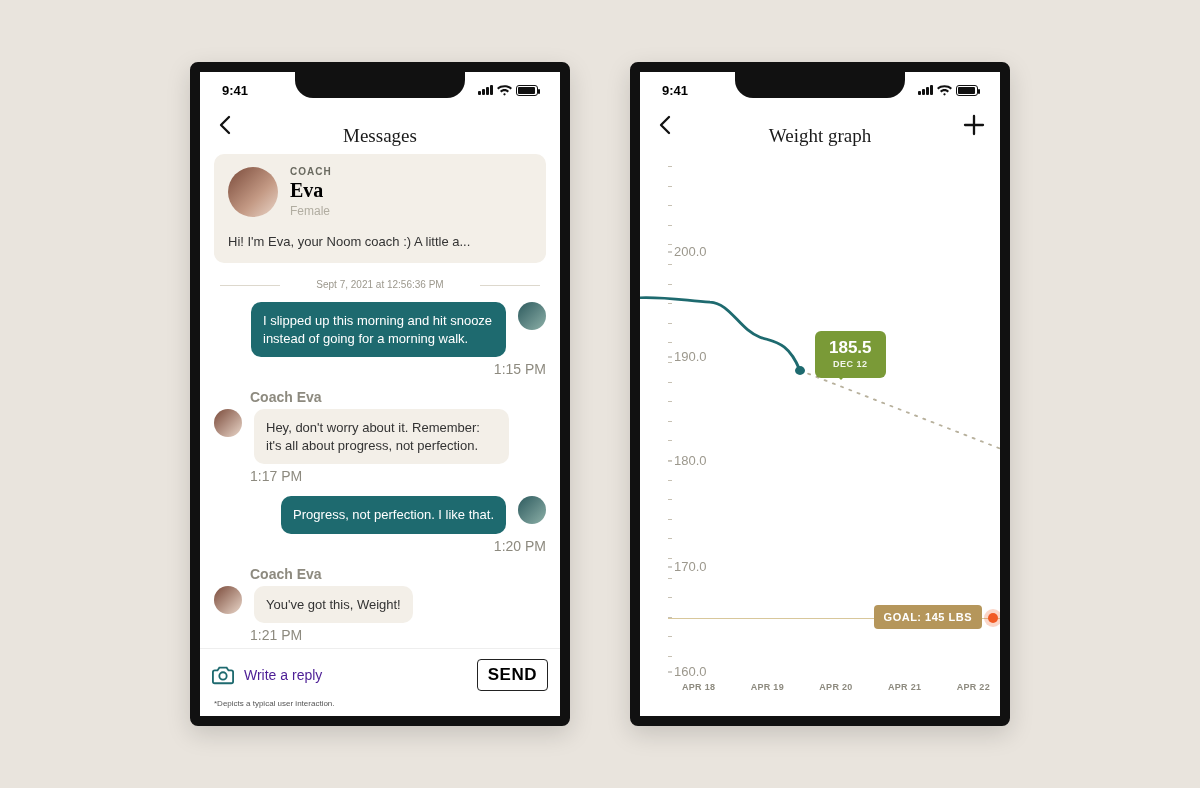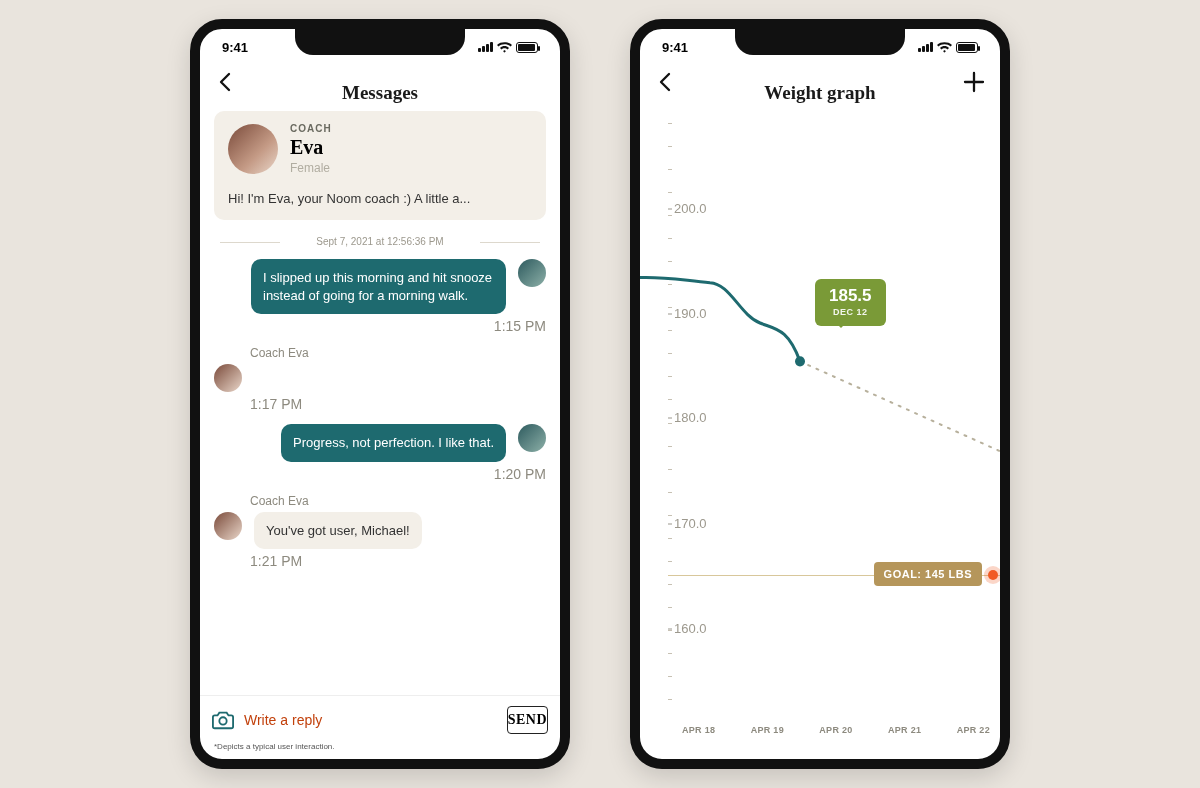--- a/index.html
+++ b/index.html
@@ -7,24 +7,24 @@
     width: 1200px;
     height: 788px;
     background: #e9e4dd;
     display: flex;
     justify-content: center;
     align-items: center;
     gap: 60px;
   }
   .phone {
     width: 380px;
-    height: 750px;
+    height: 664px;
     background: #fff;
     border: 10px solid #111;
-    border-radius: 32px;
+    border-radius: 8px;
     position: relative;
     overflow: hidden;
     box-shadow: 0 8px 24px rgba(0,0,0,.15);
   }
   .notch {
     position: absolute;
     top: 0; left: 50%;
     transform: translateX(-50%);
     width: 170px; height: 26px;
     background: #111;
@@ -55,21 +55,21 @@
   .battery-fill { position:absolute; left:1px; top:1px; bottom:1px; width:17px; background:#111; border-radius:1px;}
 
   .screen {
     position:absolute; top:34px; left:0; right:0; bottom:0;
     display:flex; flex-direction:column;
   }
   .header {
     display:flex; align-items:center; justify-content:center;
     position:relative; height:40px;
   }
-  .header-title { font-family: Georgia, 'Times New Roman', serif; font-weight:700; font-size:19px; color:#1a1a1a;margin-top:19px; }
+  .header-title { font-family: Georgia, 'Times New Roman', serif; font-weight:400; font-size:19px; color:#1a1a1a;margin-top:19px; }
   .back-btn { position:absolute; left:14px; top:7px; width:24px; height:24px; cursor:pointer; }
   .add-btn { position:absolute; right:14px; top:7px; width:24px; height:24px; cursor:pointer; }
 
   
   .msgs-body { flex:1; padding:8px 14px 0 14px; overflow:hidden; }
   .coach-card {
     background:#f3efe8; border-radius:10px; padding:12px 14px 14px 14px;
   }
   .coach-top { display:flex; gap:12px; align-items:center; }
   .avatar-lg {
@@ -94,34 +94,34 @@
     background: linear-gradient(135deg,#7a4a3a, #ead7ca);
     flex-shrink:0;
   }
   .avatar-user { background: linear-gradient(135deg,#2d5a5e, #8db0a8); }
   .bubble {
     max-width:255px; padding:10px 12px; border-radius:10px;
     font-size:13px; line-height:1.35;
   }
   .bubble.sent { background:#1e6a6f; color:#fff; }
   .bubble.recv { background:#f3efe8; color:#333; }
-  .sender-label { font-size:12px; color:#8d8a7f; margin:0 0 4px 36px; }
+  .sender-label { font-size:14px; color:#8d8a7f; margin:0 0 4px 36px;font-weight:bold; }
   .time-label { font-size:14px; color:#8d8a7f; margin:4px 0 12px 0; }
   .time-right { text-align:right; }
   .time-left { margin-left:36px; }
 
   .composer {
     border-top:1px solid #eee; padding:10px 12px 4px 12px;
     display:flex; align-items:center; gap:10px;
   }
   .cam-icon { width:22px; height:20px; color:#1e6a6f; cursor:pointer; }
-  .reply-input { flex:1; font-size:14px; color:#c2410c; }
+  .reply-input { flex:1; font-size:14px; color:#4c1d95; }
   .send-btn {
-    border:1.5px solid #222; border-radius:4px; padding:5px 0;
-    font-size:14px; font-weight:700; letter-spacing:.5px; cursor:pointer;font-family:Liberation Serif, serif;
+    border:1.5px solid #222; border-radius:4px; padding:5px 10px;
+    font-size:17px; font-weight:700; letter-spacing:.5px; cursor:pointer;
   }
   .disclaimer { font-size:8px; color:#555; padding:4px 14px 8px 14px; }
 
   
   .graph-body { flex:1; position:relative; padding:10px 0 0 0; }
   .y-tick { position:absolute; left:34px; font-size:13px; color:#9c988d; transform:translateY(-50%); }
   .y-tick::before { content:""; position:absolute; left:-6px; top:50%; width:4px; height:1px; background:#9c988d; }
   .y-ruler { position:absolute; left:28px; top:20px; bottom:60px; width:1px; }
   .y-ruler span { position:absolute; left:0; width:4px; height:1px; background:#c7c1b3; }
 
@@ -204,33 +204,34 @@
 
       <div class="bubble-row sent">
         <div class="bubble sent">I slipped up this morning and hit snooze instead of going for a morning walk.</div>
         <div class="avatar-sm avatar-user"></div>
       </div>
       <div class="time-label time-right">1:15 PM</div>
 
       <div class="sender-label">Coach Eva</div>
       <div class="bubble-row">
         <div class="avatar-sm"></div>
+        <div class="bubble recv">Hey, don't worry about it. Remember: it's all about progress, not perfection.</div>
       </div>
       <div class="time-label time-left">1:17 PM</div>
 
       <div class="bubble-row sent">
         <div class="bubble sent">Progress, not perfection. I like that.</div>
         <div class="avatar-sm avatar-user"></div>
       </div>
       <div class="time-label time-right">1:20 PM</div>
 
       <div class="sender-label">Coach Eva</div>
       <div class="bubble-row">
         <div class="avatar-sm"></div>
-        <div class="bubble recv">You've got user, Michael!</div>
+        <div class="bubble recv">You've got this, Weight!</div>
       </div>
       <div class="time-label time-left">1:21 PM</div>
     </div>
 
     <div class="composer">
       <svg class="cam-icon" viewBox="0 0 24 20">
         <path d="M3 5h3l2-3h8l2 3h3a2 2 0 0 1 2 2v10a2 2 0 0 1-2 2H3a2 2 0 0 1-2-2V7a2 2 0 0 1 2-2z" fill="none" stroke="#1e6a6f" stroke-width="2"></path>
         <circle cx="12" cy="11" r="4" fill="none" stroke="#1e6a6f" stroke-width="2"></circle>
       </svg>
       <div class="reply-input">Write a reply</div>
@@ -309,21 +310,21 @@
       </div>
 
       <div class="goal-line" style="top:472px"></div>
 
       <svg class="chart-svg" viewBox="0 0 360 650" preserveAspectRatio="none">
         <path d="M 0 173 C 25 172, 45 176, 70 178 C 90 179, 100 210, 120 218 C 135 224, 148 223, 160 256" stroke="#1e6a6f" stroke-width="3" fill="none" stroke-linecap="round"></path>
         <path d="M 160 256 L 360 345" stroke="#b7b09c" stroke-width="2" stroke-dasharray="2 7" fill="none" stroke-linecap="round"></path>
         <circle cx="160" cy="256" r="5" fill="#1e6a6f"></circle>
       </svg>
 
-      <div class="tooltip" style="left:175px; top:176px;">
+      <div class="tooltip" style="left:175px; top:185px;">
         <span>185.5</span>
         <span class="sub">DEC 12</span>
       </div>
 
       <div class="goal-pill" style="right:18px; top:459px;">GOAL: 145 LBS</div>
       <div class="goal-dot" style="right:2px; top:467px;"></div>
 
       <div class="x-labels">
         <span>APR 18</span>
         <span>APR 19</span>

